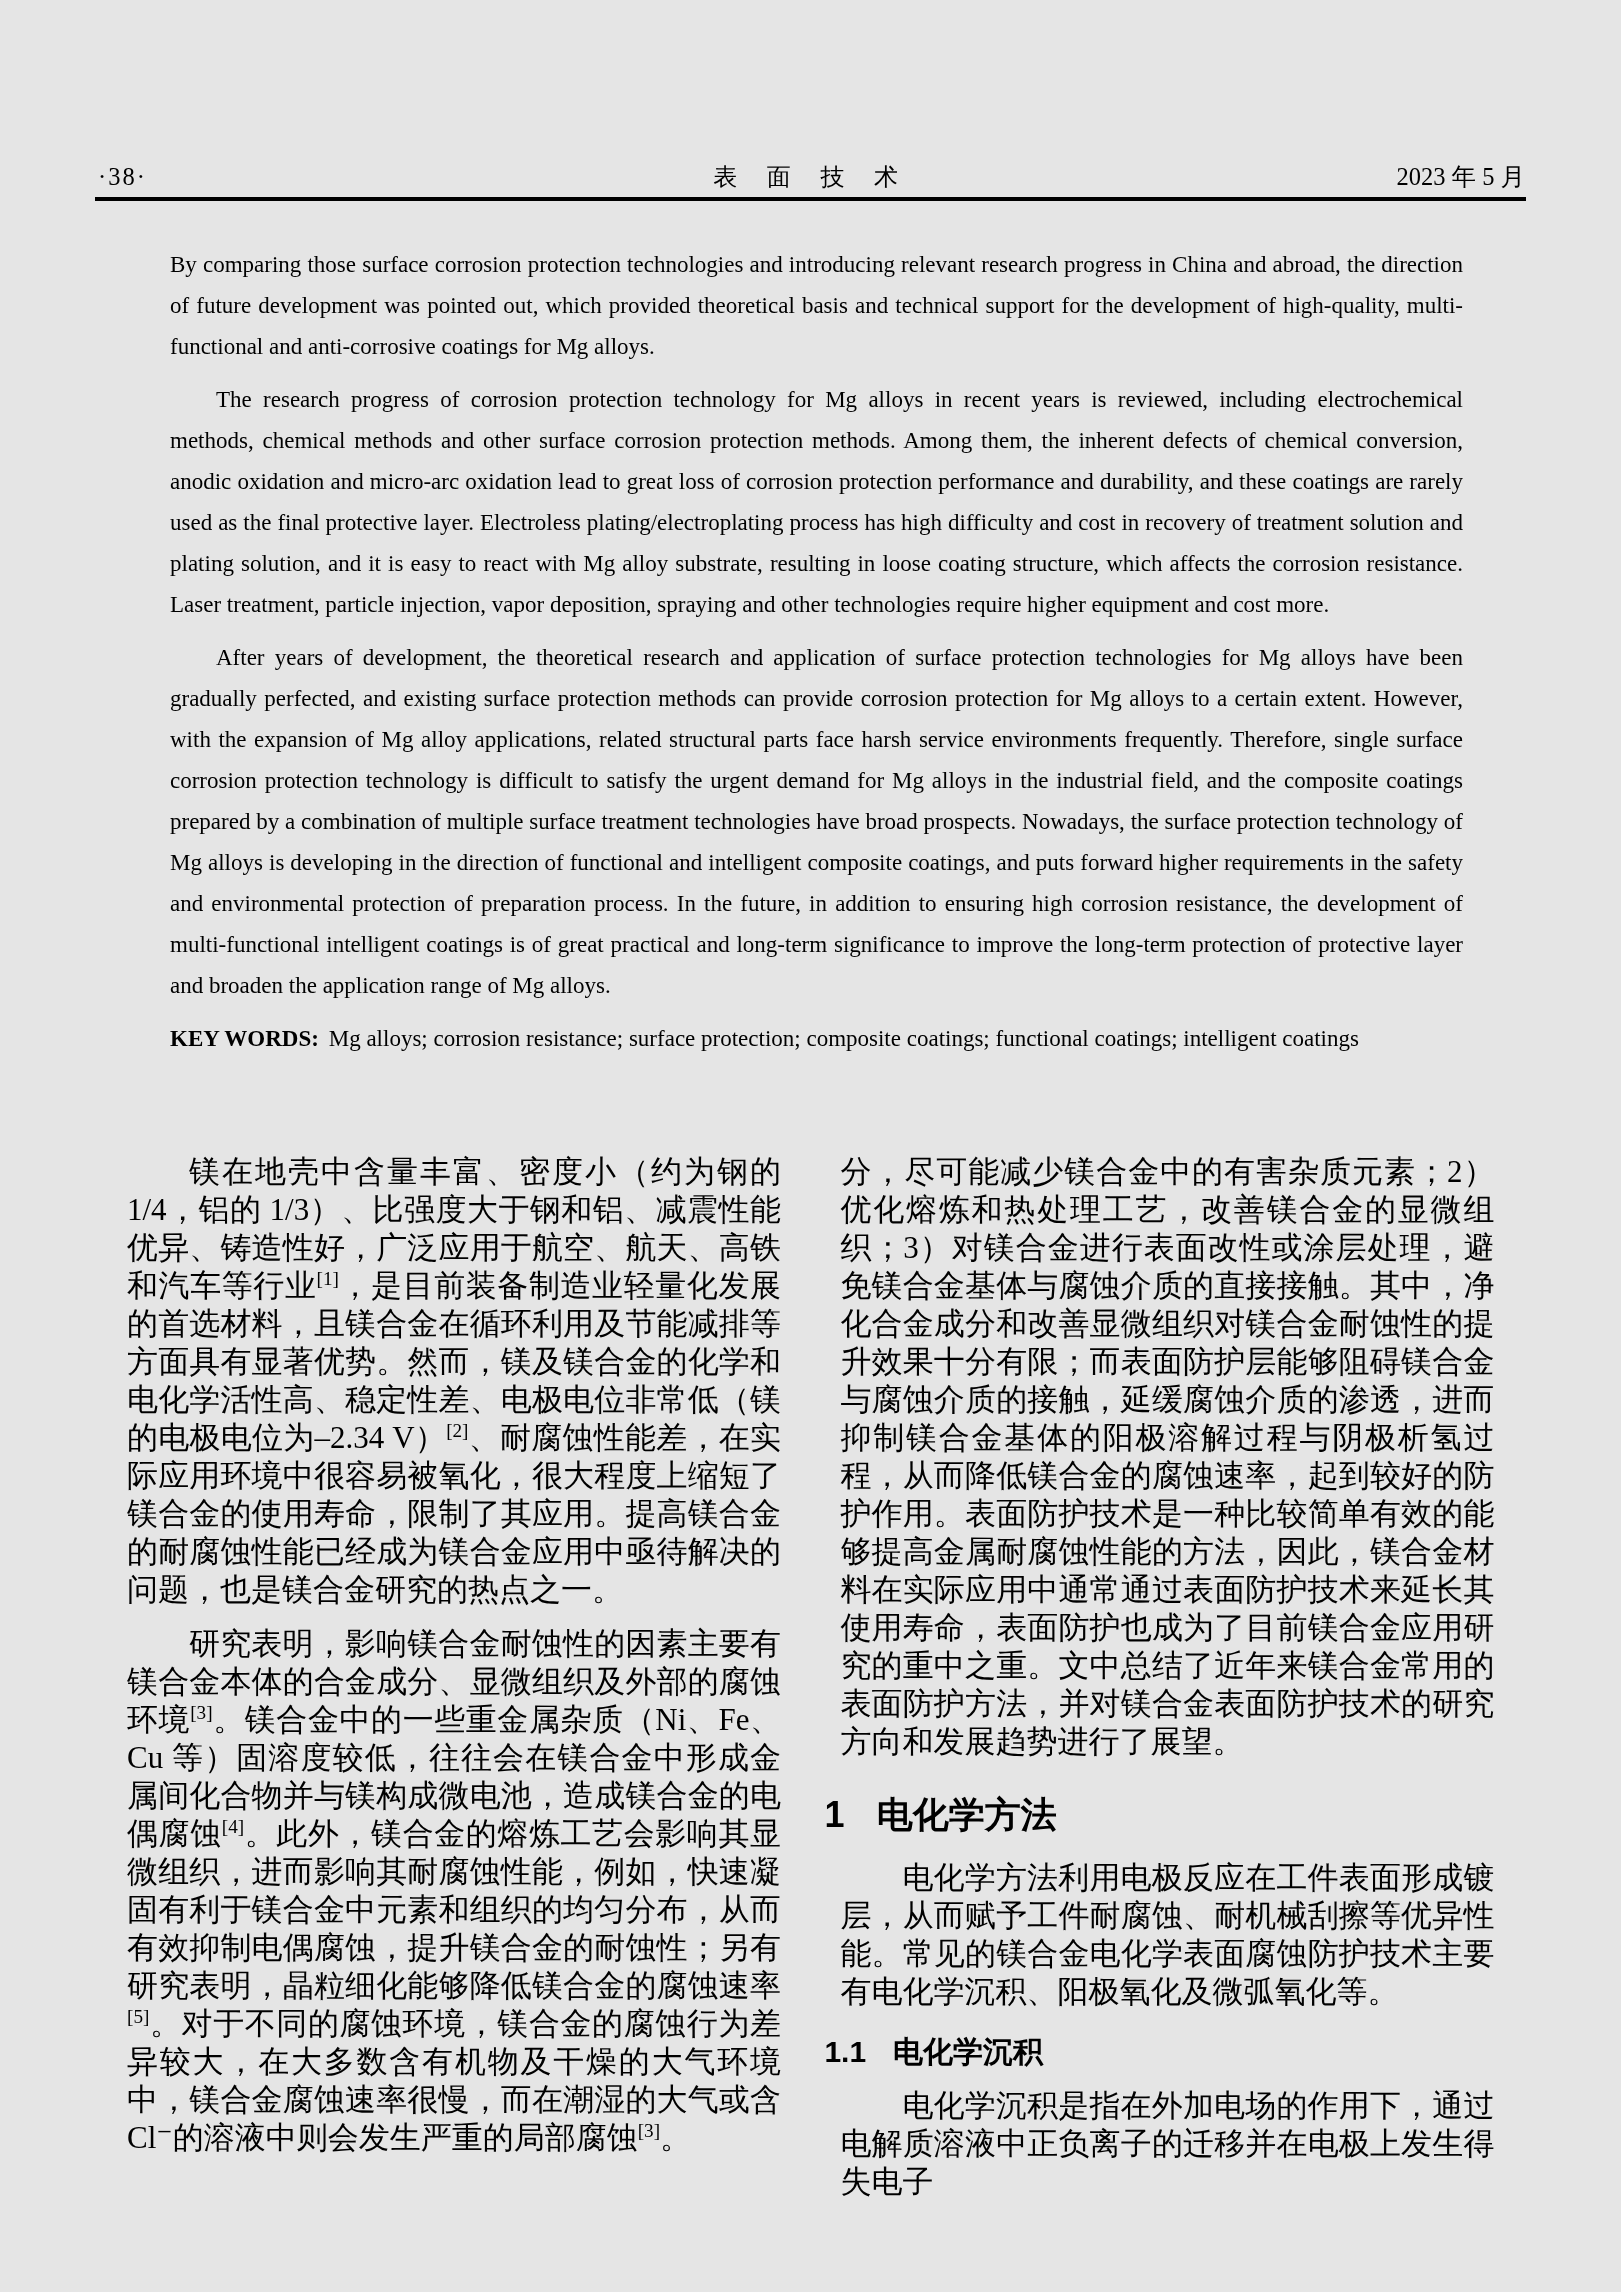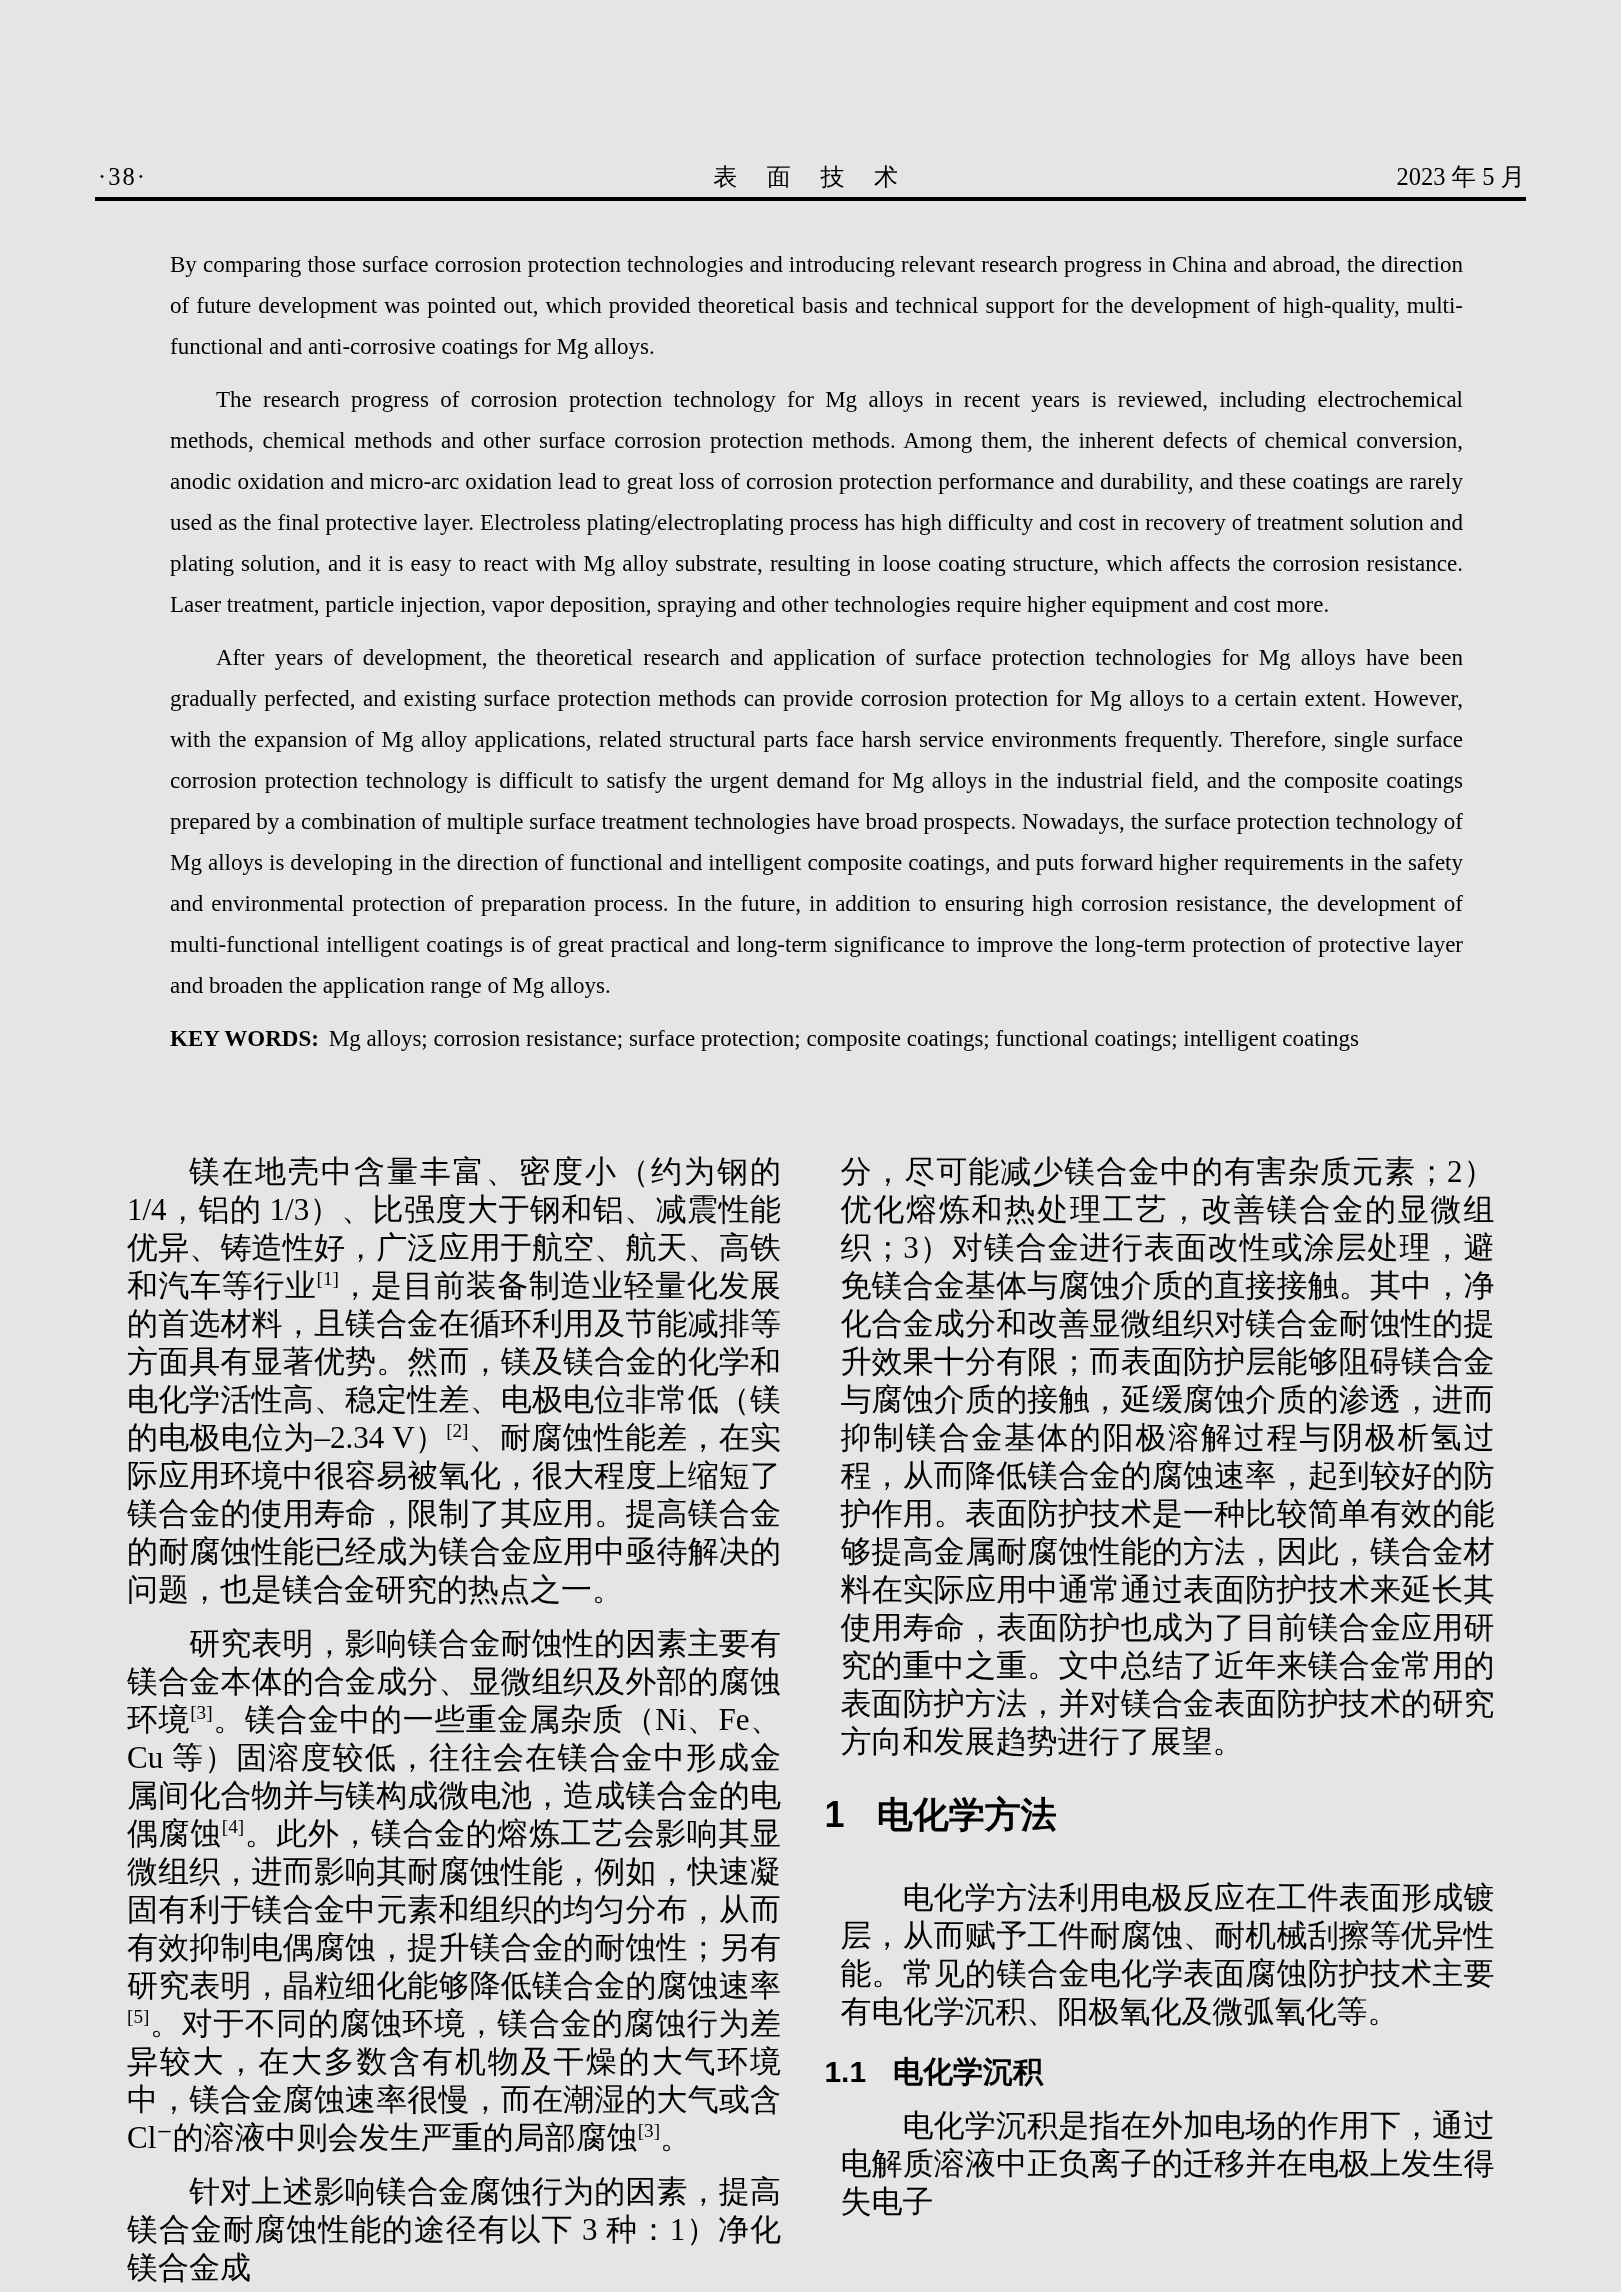--- a/index.html
+++ b/index.html
@@ -59,21 +59,21 @@
   }
   .col { width: 686px; }
   .col p { margin: 16px; text-indent: 2em; }
   .col p.cont { text-indent: 0; }
 
   h2.section, h3.subsection {
     font-family: "Liberation Sans", "DejaVu Sans", sans-serif;
     font-weight: bold;
     text-align: left;
   }
-  h2.section { font-size: 36px; margin: 35px 0 45px 0; }
+  h2.section { font-size: 36px; margin: 35px 0 25px 0; }
   h3.subsection { font-size: 30px; margin: 21.6px 0 15.7px 0; }
   .sec-num { margin-right: 0.9em; }
 
   sup { font-size: 0.62em; line-height: 0; vertical-align: super; }
 </style>
 </head>
 <body>
 
 <div class="page">
 
@@ -90,21 +90,20 @@
     <p>After years of development, the theoretical research and application of surface protection technologies for Mg alloys have been gradually perfected, and existing surface protection methods can provide corrosion protection for Mg alloys to a certain extent. However, with the expansion of Mg alloy applications, related structural parts face harsh service environments frequently. Therefore, single surface corrosion protection technology is difficult to satisfy the urgent demand for Mg alloys in the industrial field, and the composite coatings prepared by a combination of multiple surface treatment technologies have broad prospects. Nowadays, the surface protection technology of Mg alloys is developing in the direction of functional and intelligent composite coatings, and puts forward higher requirements in the safety and environmental protection of preparation process. In the future, in addition to ensuring high corrosion resistance, the development of multi-functional intelligent coatings is of great practical and long-term significance to improve the long-term protection of protective layer and broaden the application range of Mg alloys.</p>
     <p class="no-indent">
       <span class="kw-label">KEY WORDS:</span><span>Mg alloys; corrosion resistance; surface protection; composite coatings; functional coatings; intelligent coatings</span>
     </p>
   </section>
 
   <section class="columns">
     <div class="col">
       <p>镁在地壳中含量丰富、密度小（约为钢的 1/4，铝的 1/3）、比强度大于钢和铝、减震性能优异、铸造性好，广泛应用于航空、航天、高铁和汽车等行业<sup>[1]</sup>，是目前装备制造业轻量化发展的首选材料，且镁合金在循环利用及节能减排等方面具有显著优势。然而，镁及镁合金的化学和电化学活性高、稳定性差、电极电位非常低（镁的电极电位为–2.34 V）<sup>[2]</sup>、耐腐蚀性能差，在实际应用环境中很容易被氧化，很大程度上缩短了镁合金的使用寿命，限制了其应用。提高镁合金的耐腐蚀性能已经成为镁合金应用中亟待解决的问题，也是镁合金研究的热点之一。</p>
       <p>研究表明，影响镁合金耐蚀性的因素主要有镁合金本体的合金成分、显微组织及外部的腐蚀环境<sup>[3]</sup>。镁合金中的一些重金属杂质（Ni、Fe、Cu 等）固溶度较低，往往会在镁合金中形成金属间化合物并与镁构成微电池，造成镁合金的电偶腐蚀<sup>[4]</sup>。此外，镁合金的熔炼工艺会影响其显微组织，进而影响其耐腐蚀性能，例如，快速凝固有利于镁合金中元素和组织的均匀分布，从而有效抑制电偶腐蚀，提升镁合金的耐蚀性；另有研究表明，晶粒细化能够降低镁合金的腐蚀速率<sup>[5]</sup>。对于不同的腐蚀环境，镁合金的腐蚀行为差异较大，在大多数含有机物及干燥的大气环境中，镁合金腐蚀速率很慢，而在潮湿的大气或含 Cl⁻的溶液中则会发生严重的局部腐蚀<sup>[3]</sup>。</p>
-      <p>针对上述影响镁合金腐蚀行为的因素，提高镁合金耐腐蚀性能的途径有以下 3 种：1）净化镁合金成</p>
     </div>
 
     <div class="col">
       <p class="cont">分，尽可能减少镁合金中的有害杂质元素；2）优化熔炼和热处理工艺，改善镁合金的显微组织；3）对镁合金进行表面改性或涂层处理，避免镁合金基体与腐蚀介质的直接接触。其中，净化合金成分和改善显微组织对镁合金耐蚀性的提升效果十分有限；而表面防护层能够阻碍镁合金与腐蚀介质的接触，延缓腐蚀介质的渗透，进而抑制镁合金基体的阳极溶解过程与阴极析氢过程，从而降低镁合金的腐蚀速率，起到较好的防护作用。表面防护技术是一种比较简单有效的能够提高金属耐腐蚀性能的方法，因此，镁合金材料在实际应用中通常通过表面防护技术来延长其使用寿命，表面防护也成为了目前镁合金应用研究的重中之重。文中总结了近年来镁合金常用的表面防护方法，并对镁合金表面防护技术的研究方向和发展趋势进行了展望。</p>
 
       <h2 class="section">
         <span class="sec-num">1</span><span>电化学方法</span>
       </h2>
       <p>电化学方法利用电极反应在工件表面形成镀层，从而赋予工件耐腐蚀、耐机械刮擦等优异性能。常见的镁合金电化学表面腐蚀防护技术主要有电化学沉积、阳极氧化及微弧氧化等。</p>
 

